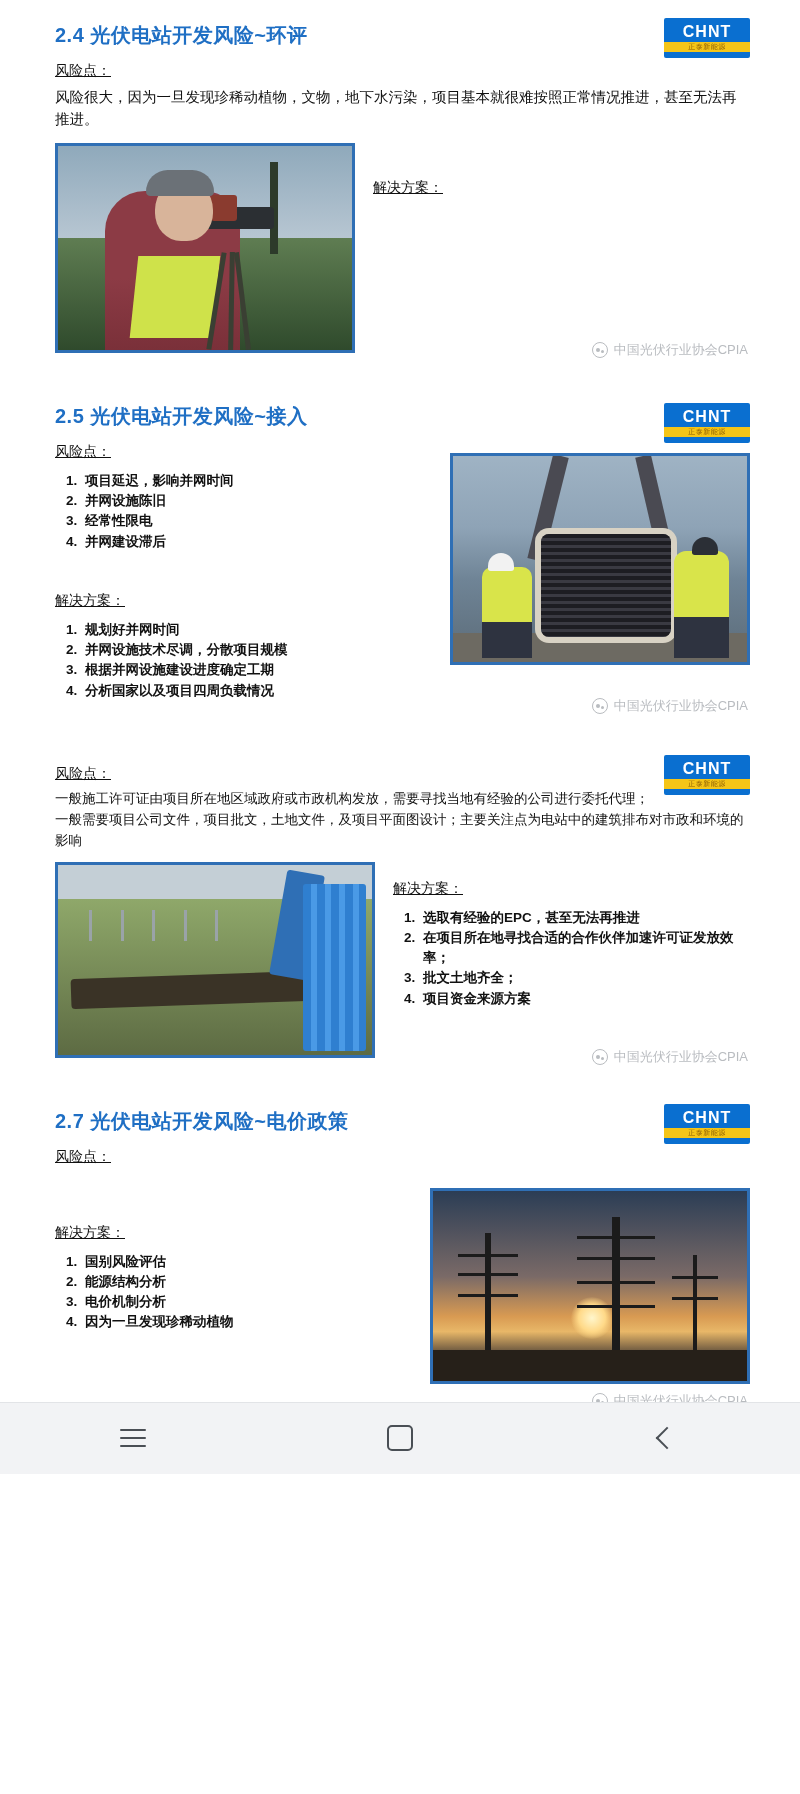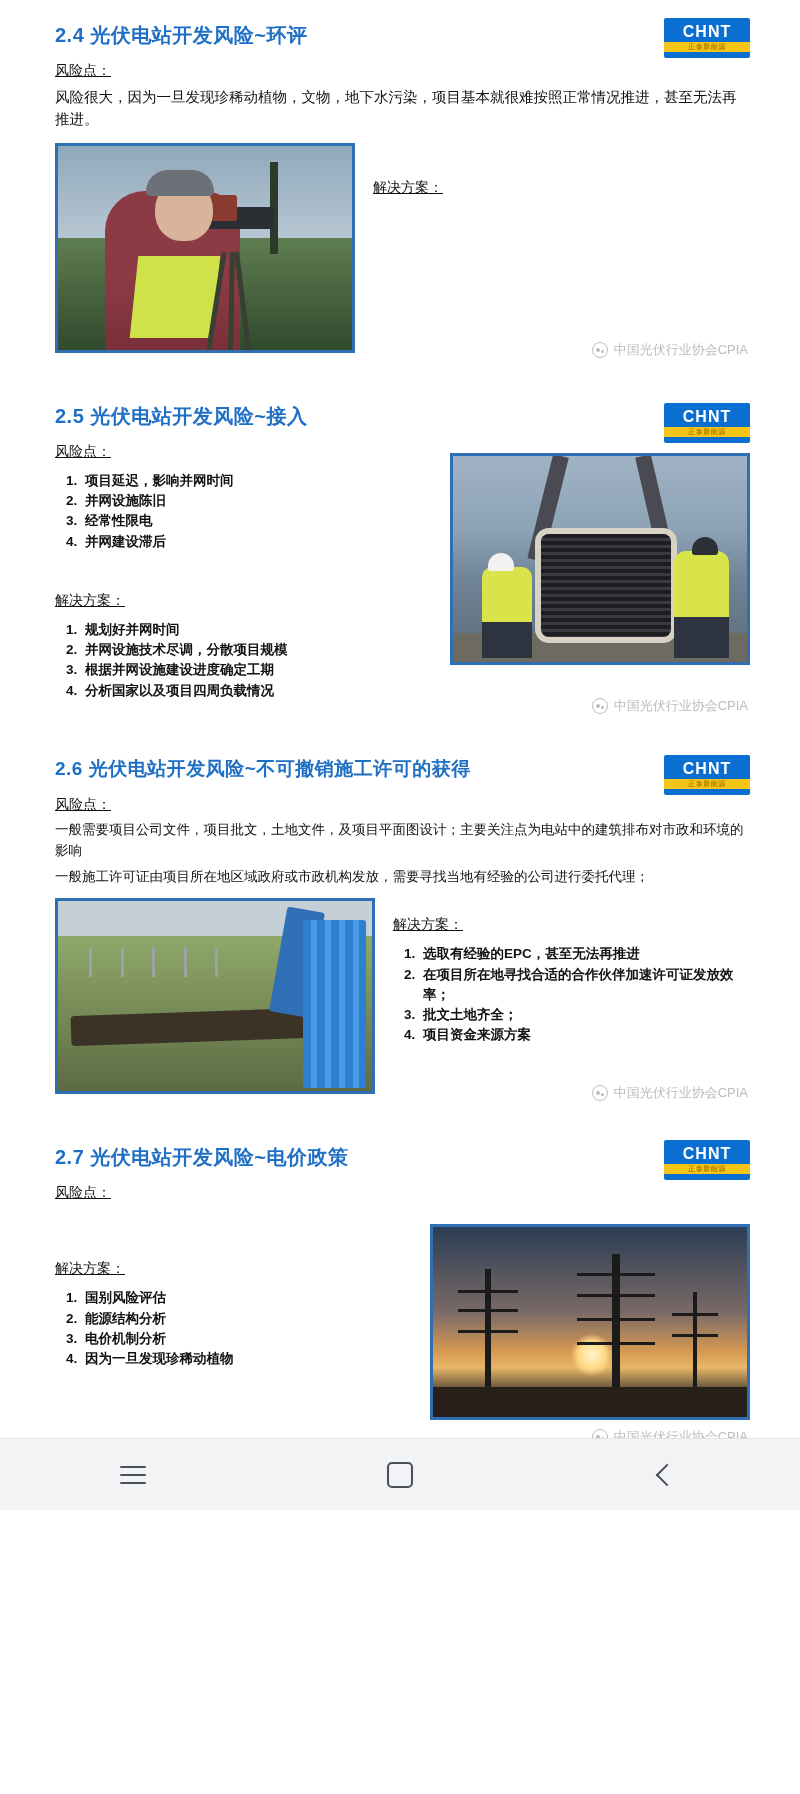--- a/index.html
+++ b/index.html
@@ -345,25 +345,24 @@
   </section>
 
   <div class="spacer"></div>
 
   <section class="slide" style="padding-top:14px;">
     <div class="logo" style="top:12px;">
       <div class="logo-main">CHNT</div>
       <div class="logo-sub">正泰新能源</div>
     </div>
 
-    <h2 class="slide-title" style="font-size:19px;">2.6 光伏电站开发风险~不可撤销施工许可的获得</h2>
 
     <div class="label-ul">风险点：</div>
+    <p class="body-text" style="font-size:13.5px; margin-bottom:0;">一般施工许可证由项目所在地区域政府或市政机构发放，需要寻找当地有经验的公司进行委托代理；</p>
     <p class="body-text" style="font-size:13.5px;">一般需要项目公司文件，项目批文，土地文件，及项目平面图设计；主要关注点为电站中的建筑排布对市政和环境的影响</p>
-    <p class="body-text" style="font-size:13.5px; margin-bottom:0;">一般施工许可证由项目所在地区域政府或市政机构发放，需要寻找当地有经验的公司进行委托代理；</p>
 
     <div class="row" style="margin-top:10px;">
       <div class="col-left">
         <div class="photo ph-trench">
           <div class="sky"></div>
             <div class="field"></div>
           <div class="post" style="left:10%"></div>
           <div class="post" style="left:20%"></div>
           <div class="post" style="left:30%"></div>
           <div class="post" style="left:40%"></div>

